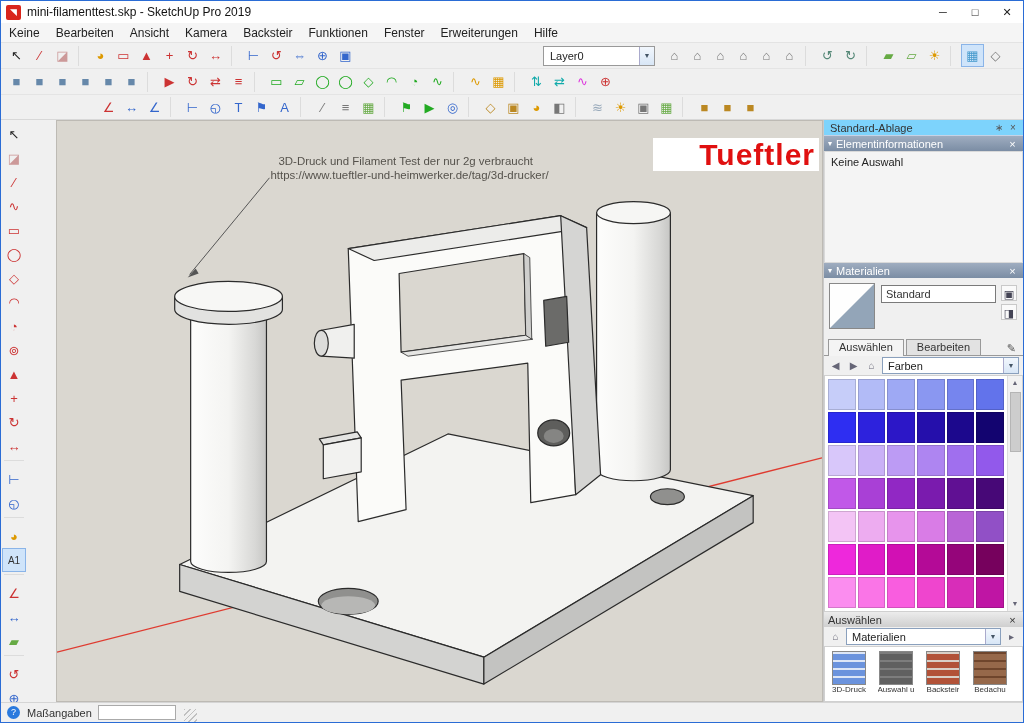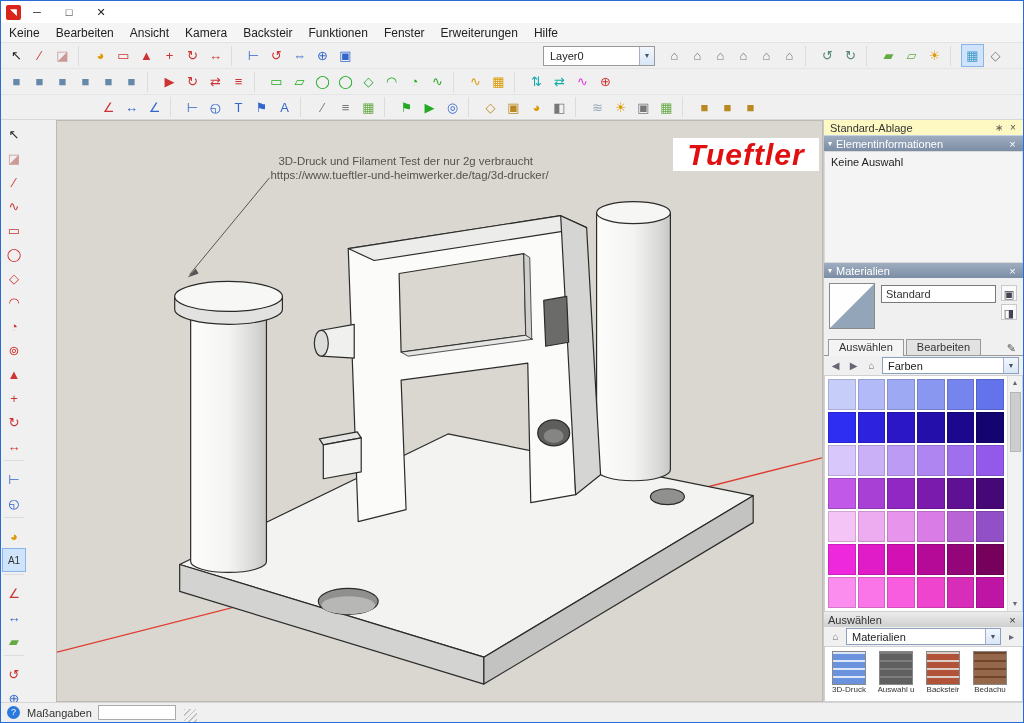--- a/index.html
+++ b/index.html
@@ -29,28 +29,28 @@
   .spacer{height:1px;}
   .layer-dd{width:112px;height:20px;background:#fff;border:1px solid #999;font-size:11px;display:flex;align-items:center;justify-content:space-between;padding-left:6px;margin:0 8px;color:#222;}
   .dd-arrow2,.dd-arrow{width:15px;height:100%;display:flex;align-items:center;justify-content:center;font-size:7px;color:#456;background:linear-gradient(#f2f7fd,#d8e6f6);border-left:1px solid #aac;}
   
   .main{flex:1;display:flex;min-height:0;}
   .left-tools{width:55px;background:#f0f0f0;flex:0 0 55px;}
   .viewport{flex:1;position:relative;background:#dad7d0;overflow:hidden;border:1px solid #bdbab4;}
   .viewport svg{position:absolute;inset:0;width:100%;height:100%;}
   svg text{font-family:"Liberation Sans","DejaVu Sans",sans-serif;}
   
-  .logo{position:absolute;top:17px;right:3px;width:146px;text-align:center;line-height:1;font-style:italic;}
+  .logo{position:absolute;top:17px;right:3px;width:166px;text-align:right;line-height:1;}
   .logo-top{background:#fff;color:#e01010;font-weight:bold;font-size:30px;letter-spacing:1px;padding:2px 4px 1px;}
   .logo-bottom{background:#ffdf00;font-weight:bold;font-size:19px;padding:2px 2px 3px;}
   .logo-bottom .lw{color:#fff;text-shadow:-1px -1px 0 #d00,1px -1px 0 #d00,-1px 1px 0 #d00,1px 1px 0 #d00;}
   .logo-bottom .lde{color:#d00;}
   
   .right-panel{width:200px;flex:0 0 200px;background:#f0f0f0;display:flex;flex-direction:column;border-left:1px solid #c9c9c9;font-size:11px;}
-  .tray-header{height:16px;flex:0 0 16px;background:#fef9c3;border-bottom:1px solid #c5d3e6;display:flex;align-items:center;padding:0 3px 0 6px;color:#333;}
+  .tray-header{height:16px;flex:0 0 16px;background:#7dd3fc;border-bottom:1px solid #c5d3e6;display:flex;align-items:center;padding:0 3px 0 6px;color:#333;}
   .tray-title{flex:1;font-size:11px;}
   .tray-btn{width:14px;text-align:center;color:#555;font-size:10px;}
   .sec-header{height:15px;flex:0 0 15px;background:linear-gradient(#9fadc0,#7b8da4);color:#fff;display:flex;align-items:center;padding:0 4px;font-size:11px;}
   .sec-header.light{background:linear-gradient(#ececec,#cfcfcf);color:#333;}
   .chev{font-size:8px;margin-right:4px;}
   .sec-title{flex:1;}
   .sec-close{width:13px;text-align:center;font-size:11px;}
   .ei-content{flex:0 0 112px;background:#f4f4f4;border:1px solid #d9d9d9;padding:4px 6px;color:#222;}
   .mat-top{flex:0 0 60px;display:flex;padding:5px;}
   .mat-preview{width:46px;height:46px;border:1px solid #888;background:linear-gradient(135deg,#fefefe 0 49%,#93a5b8 51% 100%);}
@@ -84,20 +84,21 @@
   .vb-input{width:78px;height:15px;border:1px solid #aaa;background:#fff;margin-right:8px;}
   .grip{width:13px;height:13px;align-self:flex-end;background:repeating-linear-gradient(135deg,#c0c0c0 0 1px,transparent 1px 4px);}
 </style>
 </head>
 <body>
 
 <div class="window">
 
   <div class="titlebar">
     <span class="app-icon">◥</span>
+    <span class="title-text">mini-filamenttest.skp - SketchUp Pro 2019</span>
     <span class="win-btn">─</span>
     <span class="win-btn">□</span>
     <span class="win-btn">✕</span>
   </div>
 
   <div class="menubar" id="menubar">
       <div class="menu-item">Keine</div>
       <div class="menu-item">Bearbeiten</div>
       <div class="menu-item">Ansicht</div>
       <div class="menu-item">Kamera</div>

